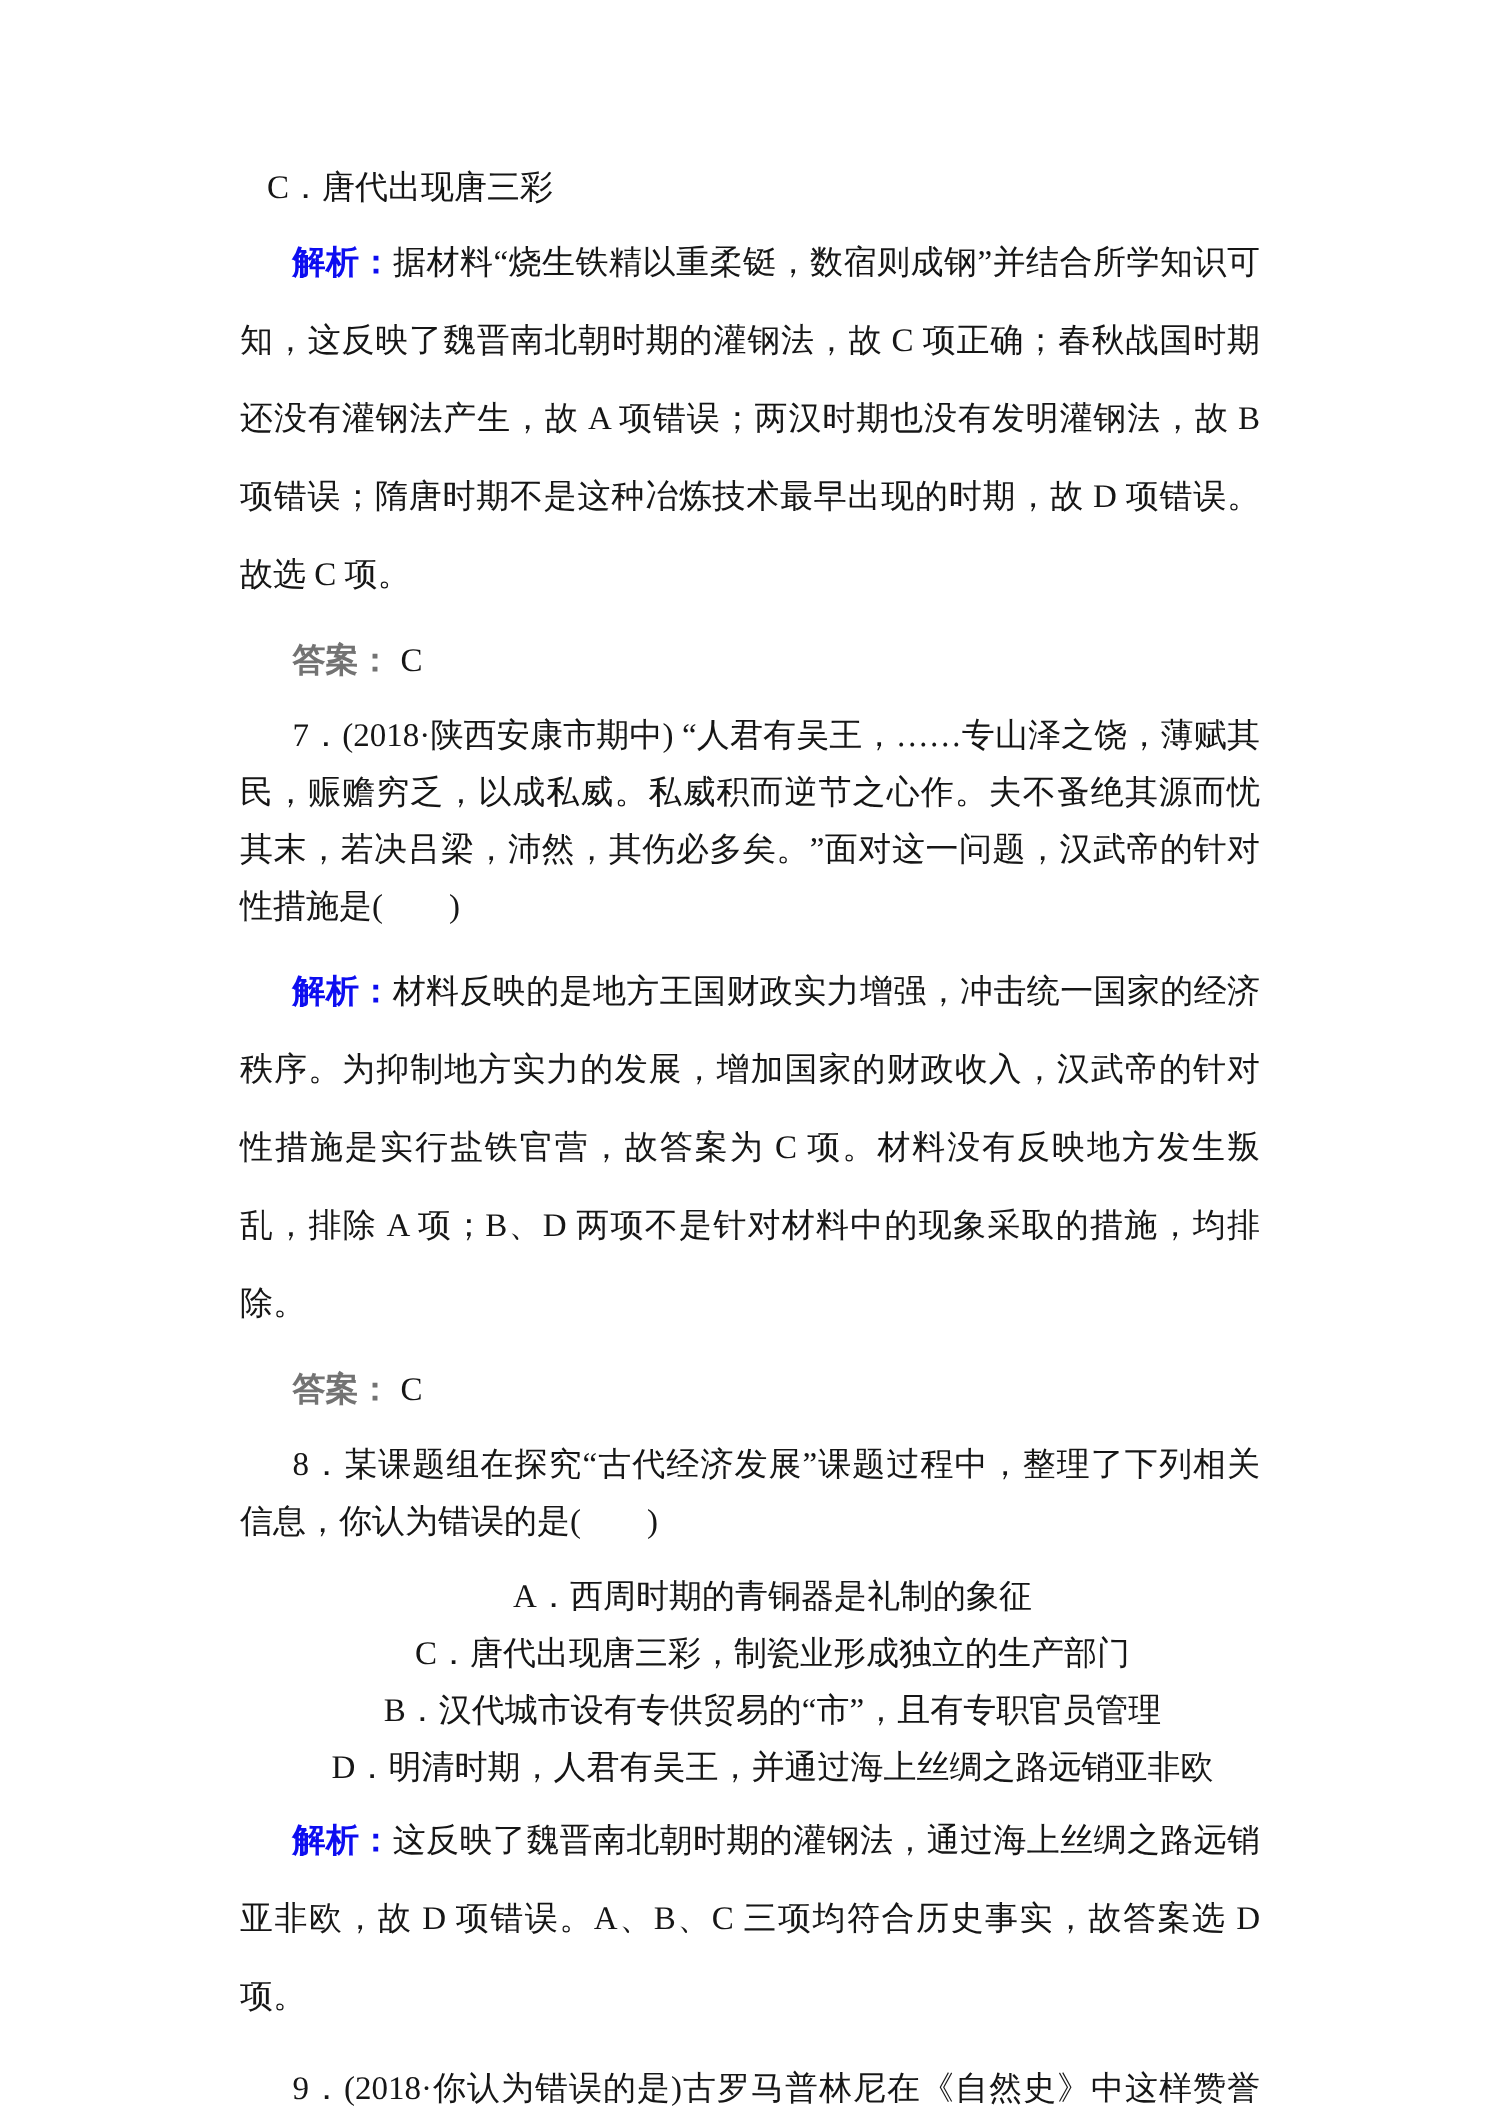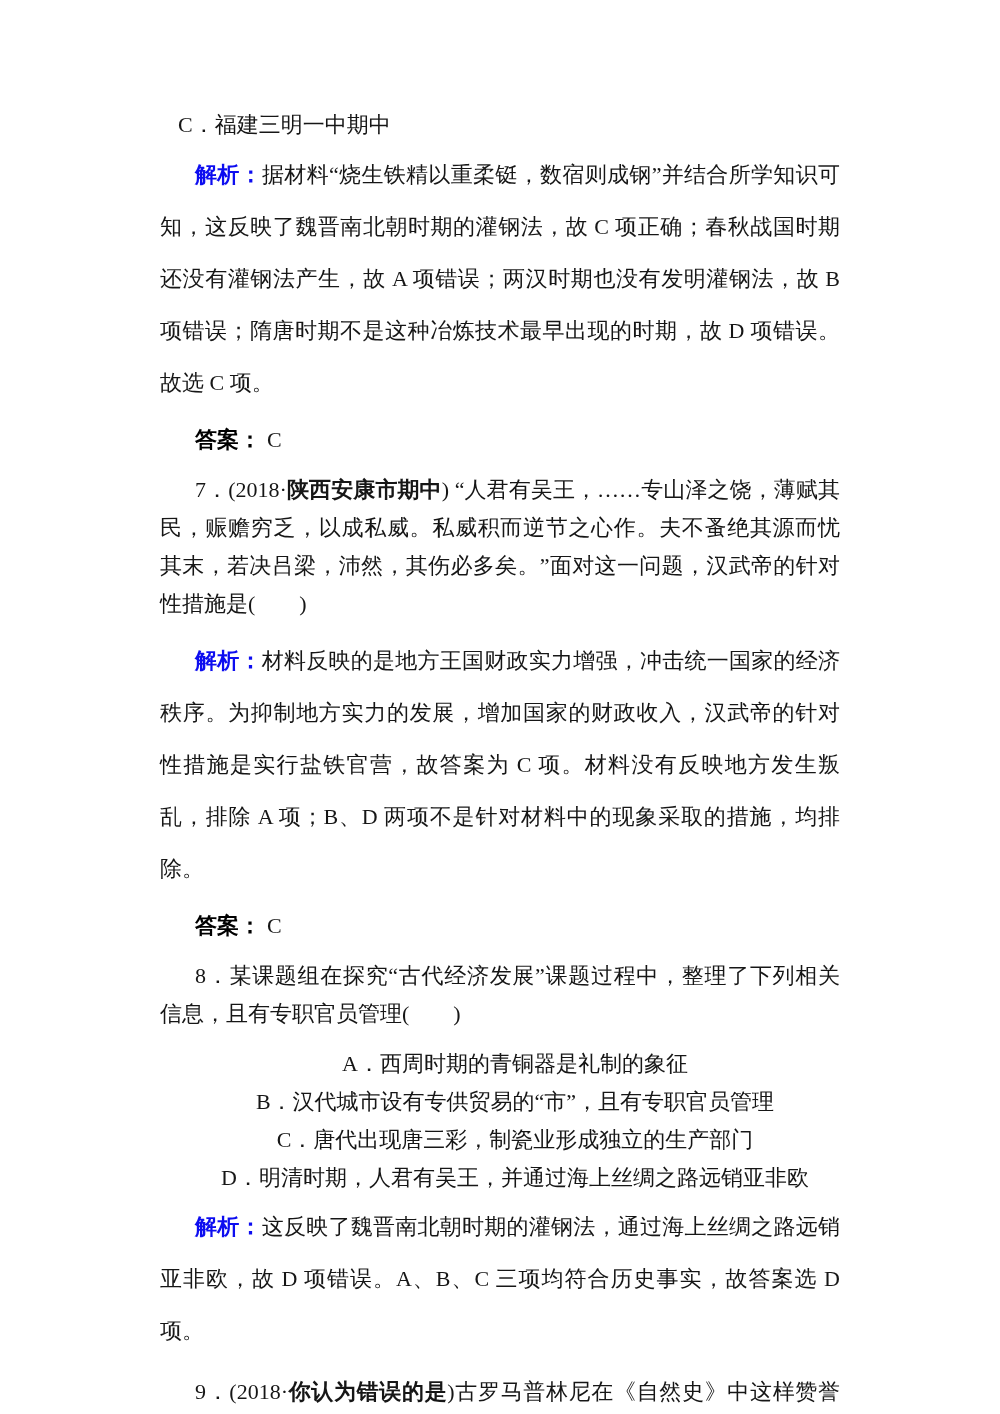--- a/index.html
+++ b/index.html
@@ -20,61 +20,61 @@
   .answer{line-height:38px;text-indent:35px;}
   .options-row{display:flex;line-height:38px;}
   .options-row .c1{width:380px;padding-left:30px;box-sizing:border-box;}
   .options-row .c2{flex:1;}
   .option-line{line-height:38px;padding-left:30px;text-align:center;}
   .lbl-analysis{
     color:#0d0df0;font-weight:bold;
     font-family:"Liberation Sans","DejaVu Sans",sans-serif;
   }
   .lbl-answer{
-    color:#000000;font-weight:bold;
+    color:#737373;font-weight:bold;
     font-family:"Liberation Sans","DejaVu Sans",sans-serif;
   }
   .src{
-    font-weight:bold;
+    font-weight:normal;
     font-family:"Liberation Sans","DejaVu Sans",sans-serif;
   }
   .ans-letter{margin-left:6px;}
   #q6-analysis{margin-top:5px;}
   #q6-answer{margin-top:5px;}
   #q7-options{margin-top:6px;}
   #q8-options{margin-top:2px;}
   #q8-analysis{margin-top:4px;}
   #q9-stem{margin-top:16px;}
 </style>
 </head>
 <body>
 
 <div class="page">
 
   <div class="options-row" id="q6-options">
-    <span class="c1">C．福建三明一中期中</span>
+    <span class="c1">C．唐代出现唐三彩</span>
   </div>
 
   <p class="analysis" id="q6-analysis"><span class="lbl-analysis">解析：</span><span>据材料“烧生铁精以重柔铤，数宿则成钢”并结合所学知识可知，这反映了魏晋南北朝时期的灌钢法，故 C 项正确；春秋战国时期还没有灌钢法产生，故 A 项错误；两汉时期也没有发明灌钢法，故 B 项错误；隋唐时期不是这种冶炼技术最早出现的时期，故 D 项错误。故选 C 项。</span></p>
 
   <p class="answer" id="q6-answer"><span class="lbl-answer">答案：</span><span class="ans-letter">C</span></p>
 
   <p class="stem" id="q7-stem"><span>7．</span><span>(2018·</span><span class="src">陕西安康市期中</span><span>) </span><span>“人君有吴王，……专山泽之饶，薄赋其民，赈赡穷乏，以成私威。私威积而逆节之心作。夫不蚤绝其源而忧其末，若决吕梁，沛然，其伤必多矣。”面对这一问题，汉武帝的针对性措施是(　　)</span></p>
 
 
   <p class="analysis" id="q7-analysis"><span class="lbl-analysis">解析：</span><span>材料反映的是地方王国财政实力增强，冲击统一国家的经济秩序。为抑制地方实力的发展，增加国家的财政收入，汉武帝的针对性措施是实行盐铁官营，故答案为 C 项。材料没有反映地方发生叛乱，排除 A 项；B、D 两项不是针对材料中的现象采取的措施，均排除。</span></p>
 
   <p class="answer" id="q7-answer"><span class="lbl-answer">答案：</span><span class="ans-letter">C</span></p>
 
-  <p class="stem" id="q8-stem"><span>8．</span><span>某课题组在探究“古代经济发展”课题过程中，整理了下列相关信息，且有专职官员管理(　　)</span></p>
+  <p class="stem" id="q8-stem"><span>8．</span><span>某课题组在探究“古代经济发展”课题过程中，整理了下列相关信息，你认为错误的是(　　)</span></p>
 
   <div id="q8-options">
     <div class="option-line">A．西周时期的青铜器是礼制的象征</div>
+    <div class="option-line">C．唐代出现唐三彩，制瓷业形成独立的生产部门</div>
     <div class="option-line">B．汉代城市设有专供贸易的“市”，且有专职官员管理</div>
-    <div class="option-line">C．唐代出现唐三彩，制瓷业形成独立的生产部门</div>
     <div class="option-line">D．明清时期，人君有吴王，并通过海上丝绸之路远销亚非欧</div>
   </div>
 
   <p class="analysis" id="q8-analysis"><span class="lbl-analysis">解析：</span><span>这反映了魏晋南北朝时期的灌钢法，通过海上丝绸之路远销亚非欧，故 D 项错误。A、B、C 三项均符合历史事实，故答案选 D 项。</span></p>
 
 
   <p class="stem" id="q9-stem"><span>9．</span><span>(2018·</span><span class="src">你认为错误的是</span><span>)</span><span>古罗马普林尼在《自然史》中这样赞誉道：“中国</span></p>
 
 </div>
 

